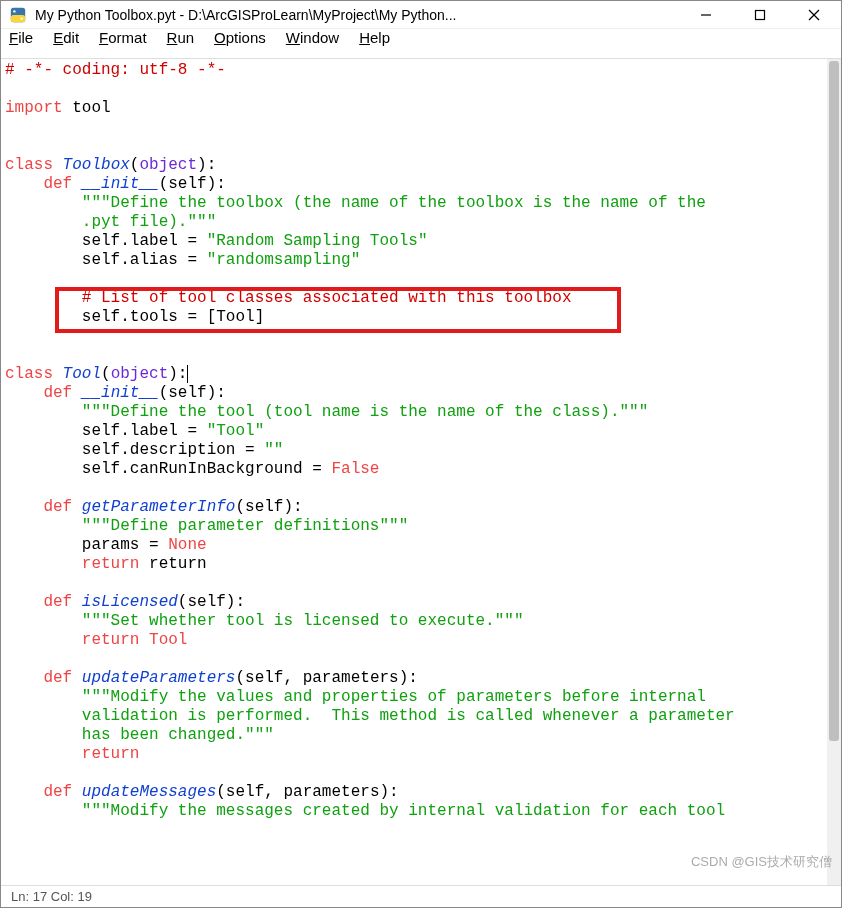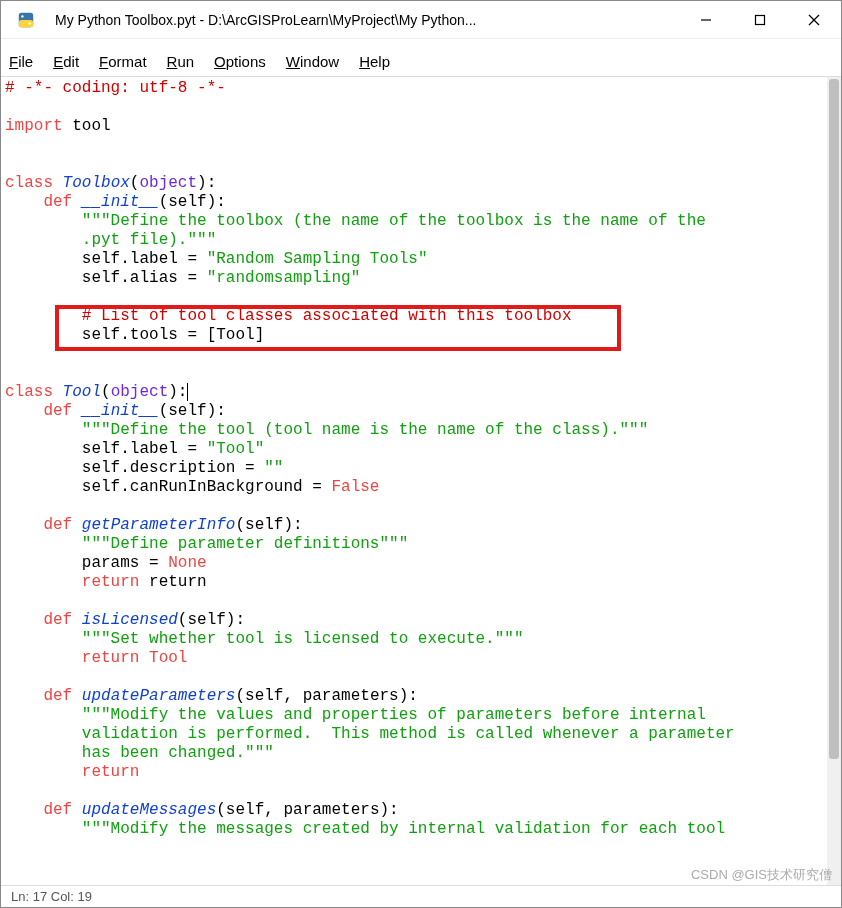--- a/index.html
+++ b/index.html
@@ -10,26 +10,25 @@
     background: #fff;
     overflow: hidden;
   }
   .window {
     width: 842px; height: 908px;
     border: 1px solid #888;
     display: flex; flex-direction: column;
     background: #fff;
   }
   .titlebar {
-    height: 38px;
+    height: 28px;
     display: flex; align-items: center;
-    padding: 0 0 0 16px;
+    padding: 0 0 0 8px;
     background: #fff;
     border-bottom: 1px solid #eee;
-    gap: 12px;
   }
   .titlebar .app-icon {
     width: 18px; height: 18px; margin-right: 8px;
     display:inline-block;
   }
   .titlebar .title {
     flex: 1;
     font-size: 14px;
     color: #000;
     white-space: nowrap; overflow: hidden; text-overflow: ellipsis;
@@ -38,26 +37,25 @@
     display: flex;
   }
   .titlebar .ctrl {
     width: 54px; height: 36px;
     display: flex; align-items: center; justify-content: center;
     font-size: 14px; color: #000;
   }
   .titlebar .ctrl.close { font-size: 16px; }
   .menubar {
     height: 30px;
-    display: flex; align-items: center;
+    display: flex; align-items: flex-start;
     padding: 0 8px;
     gap: 20px;
     font-size: 15px;
     border-bottom: 1px solid #ddd;
-    margin-top: 8px;
   }
   .menubar .menu-item { color: #000; }
   .menubar .menu-item .ul { text-decoration: underline; }
   .editor-wrap {
     flex: 1;
     position: relative;
     overflow: hidden;
   }
   .editor {
     position:absolute; top:0; left:0; right:14px; bottom:0;
@@ -85,21 +83,21 @@
   .statusbar {
     height: 22px;
     display: flex; align-items: center; 
     padding: 0 10px;
     font-size: 13px;
     color: #555;
     border-top: 1px solid #ddd;
   }
   .watermark {
     position: absolute;
-    bottom: 24px; right: 10px;
+    bottom: 37px; right: 10px;
     font-size: 13px;
     color: rgba(100,100,100,0.55);
     pointer-events: none;
   }
   
   .c-red   { color: #d00000; }
   .c-orange{ color: #ef4444; }
   .c-blue  { color: #1040d0; font-style: italic; }
   .c-purple{ color: #6d28d9; }
   .c-green { color: #10a010; }

